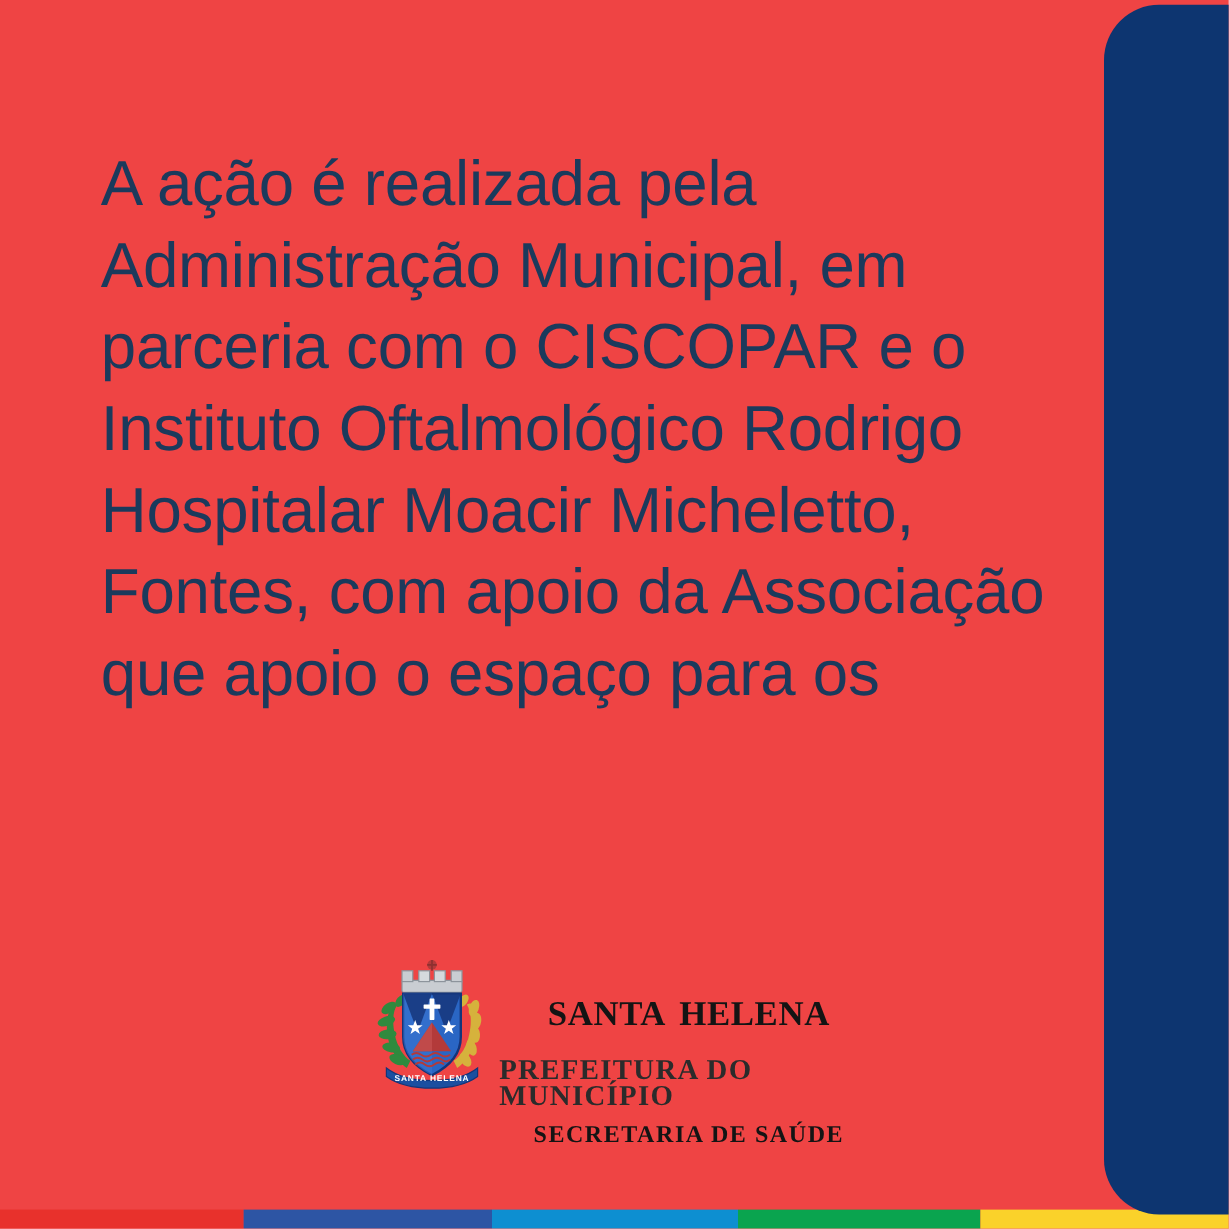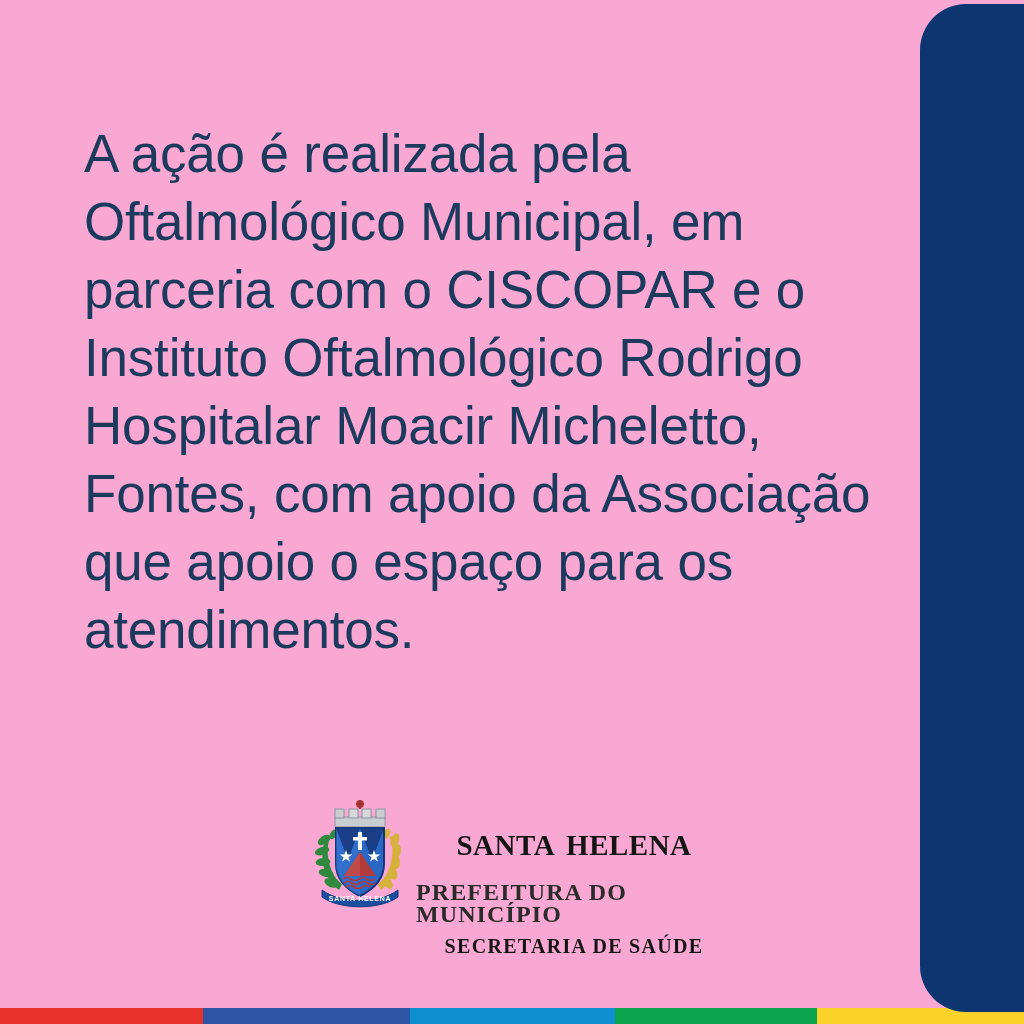--- a/index.html
+++ b/index.html
@@ -94,31 +94,30 @@
     left:0; bottom:0;
     width:1024px; height:16px;
     display:flex;
     z-index:3;
   }
   #color-bar .seg { height:100%; }
 </style>
 </head>
 <body>
 
-<div id="canvas" style="background: #f9a8d4;">
+<div id="canvas" style="background: #ef4444;">
 
   <div id="headline">
     <div class="line" style="color: rgb(27, 58, 92);">A ação é realizada pela</div>
-    <div class="line" style="color: rgb(27, 58, 92);">Oftalmológico Municipal, em</div>
+    <div class="line" style="color: rgb(27, 58, 92);">Administração Municipal, em</div>
     <div class="line" style="color: rgb(27, 58, 92);">parceria com o CISCOPAR e o</div>
     <div class="line" style="color: rgb(27, 58, 92);">Instituto Oftalmológico Rodrigo</div>
     <div class="line" style="color: rgb(27, 58, 92);">Hospitalar Moacir Micheletto,</div>
     <div class="line" style="color: rgb(27, 58, 92);">Fontes, com apoio da Associação</div>
     <div class="line" style="color: rgb(27, 58, 92);">que apoio o espaço para os</div>
-    <div class="line" style="color: rgb(27, 58, 92);">atendimentos.</div>
   </div>
 
   <div id="logo-lockup">
 
     <svg id="crest" viewBox="0 0 96 112">
 
       <g fill="#2f8a3e">
         <path d="M16 38 C10 46 9 58 12 70 C15 80 21 88 27 92 L30 86 C24 82 19 74 17 64 C15 55 15 45 19 39 Z"></path>
         <ellipse cx="12" cy="42" rx="7" ry="4" transform="rotate(-35 12 42)"></ellipse>
         <ellipse cx="10" cy="53" rx="7.5" ry="4" transform="rotate(-18 10 53)"></ellipse>

